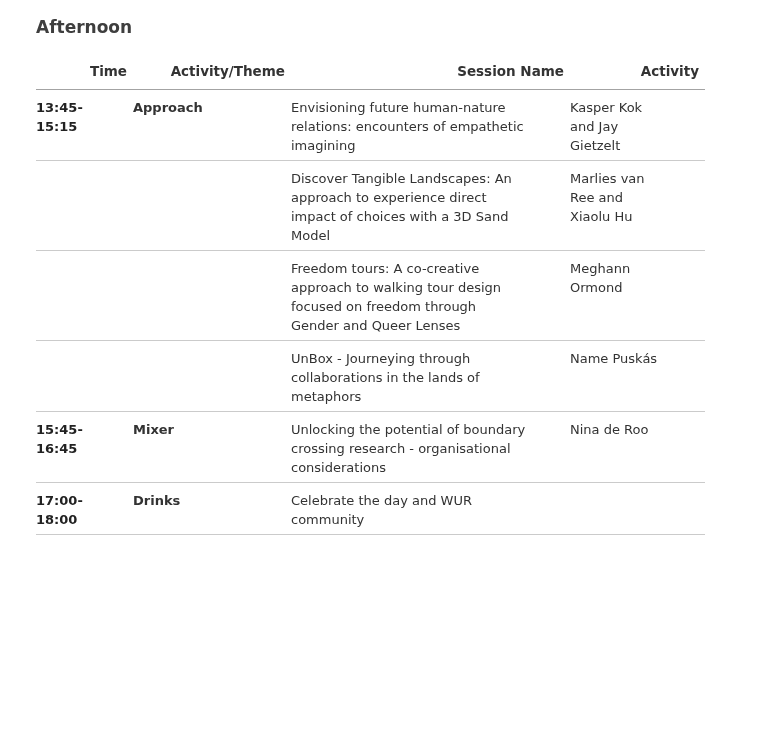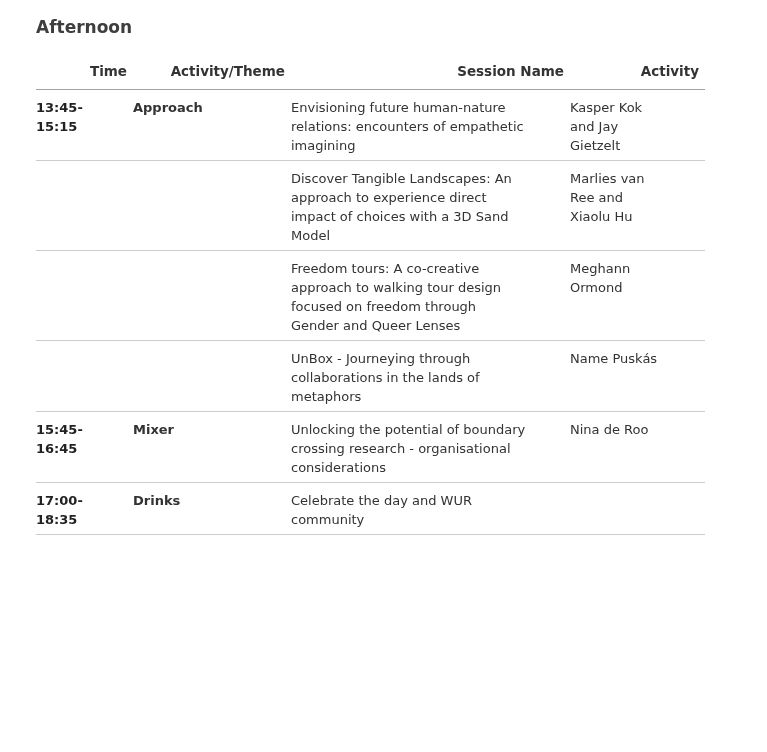--- a/index.html
+++ b/index.html
@@ -114,21 +114,21 @@
         <td class="session">UnBox - Journeying through collaborations in the lands of metaphors</td>
         <td class="organizer">Name Puskás</td>
       </tr>
       <tr>
         <td class="time">15:45-16:45</td>
         <td class="activity">Mixer</td>
         <td class="session">Unlocking the potential of boundary crossing research - organisational considerations</td>
         <td class="organizer">Nina de Roo</td>
       </tr>
       <tr>
-        <td class="time">17:00-18:35</td>
+        <td class="time">17:00-18:00</td>
         <td class="activity">Drinks</td>
         <td class="session">Celebrate the day and WUR community</td>
         <td class="organizer"></td>
       </tr>
     </tbody>
   </table>
 
 </div>
 
 </body></html>

